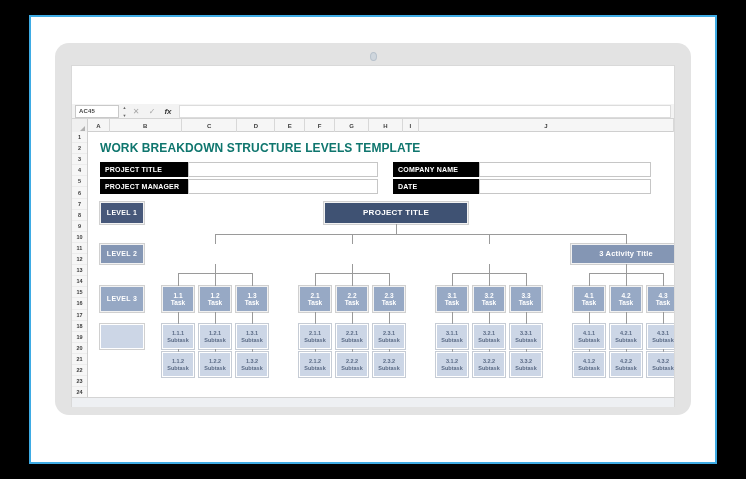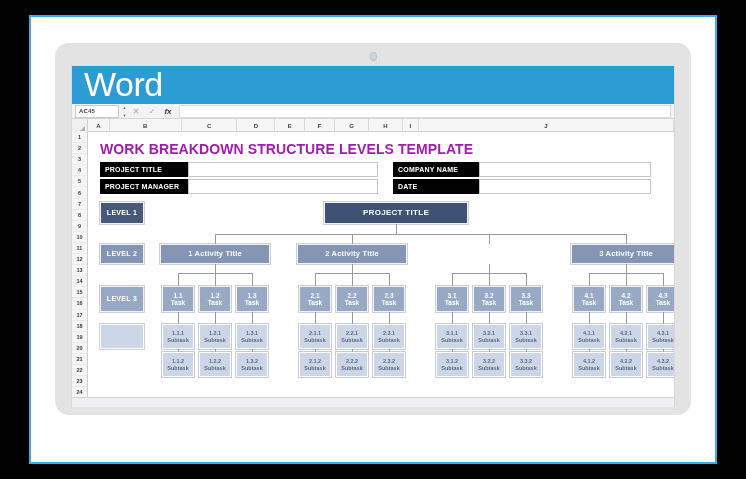--- a/index.html
+++ b/index.html
@@ -170,23 +170,23 @@
     position:absolute;
     left:16px; top:66px;
     right:0; bottom:0;
     background:#ffffff;
     overflow:hidden;
   }
 
   #doc-title {
     position:absolute;
     left:12px; top:9px;
-    font-size:14px;
-    font-weight:bold;
-    color:#a21caf;
+    font-size:12px;
+    font-weight:bold;
+    color:#0f766e;
     letter-spacing:0.1px;
     white-space:nowrap;
   }
 
   
   #info-table { position:absolute; left:12px; top:30px; width:560px; }
   .info-row { display:flex; height:15px; margin-bottom:2px; }
   .info-label {
     background:#000000;
     color:#ffffff;
@@ -270,23 +270,20 @@
 </style>
 </head>
 <body>
 
 <div id="outer-frame">
   <div id="device-bezel">
     <div id="camera-dot"></div>
 
     <div id="app-screen">
 
-      <div id="word-header">
-        <div id="word-title">Word</div>
-      </div>
 
       <div id="formula-bar">
         <div id="name-box">AC45</div>
         <div class="spinner">
             <span>▲</span>
             <span>▼</span>
           </div>
         <div class="fbtn">✕</div>
         <div class="fbtn">✓</div>
         <div class="fbtn" id="fx-btn">fx</div>
@@ -365,26 +362,20 @@
             </div>
             <div class="node level-badge lv3" style="left: 12px; top: 84px; width: 44px; height: 26px;">
               <span>LEVEL 3</span>
             </div>
             <div class="node level-badge blank" style="left: 12px; top: 122px; width: 44px; height: 25px;">
               <span></span>
             </div>
             <div class="node node-root" style="left: 236px; top: 0px; width: 144px; height: 22px;">
               <span>PROJECT TITLE</span>
             </div>
-            <div class="node node-activity" style="left: 72px; top: 42px; width: 110px; height: 20px;">
-              <span>1 Activity Title</span>
-            </div>
-            <div class="node node-activity" style="left: 209px; top: 42px; width: 110px; height: 20px;">
-              <span>2 Activity Title</span>
-            </div>
             <div class="node node-activity" style="left: 483px; top: 42px; width: 110px; height: 20px;">
               <span>3 Activity Title</span>
             </div>
             <div class="conn v" style="left: 308px; top: 22px; height: 10px;"></div>
             <div class="conn h" style="left: 127px; top: 32px; width: 411px;"></div>
             <div class="conn v" style="left: 127px; top: 32px; height: 10px;"></div>
             <div class="conn v" style="left: 264px; top: 32px; height: 10px;"></div>
             <div class="conn v" style="left: 401px; top: 32px; height: 10px;"></div>
             <div class="conn v" style="left: 538px; top: 32px; height: 10px;"></div>
             <div class="conn v" style="left: 127px; top: 62px; height: 9px;"></div>

